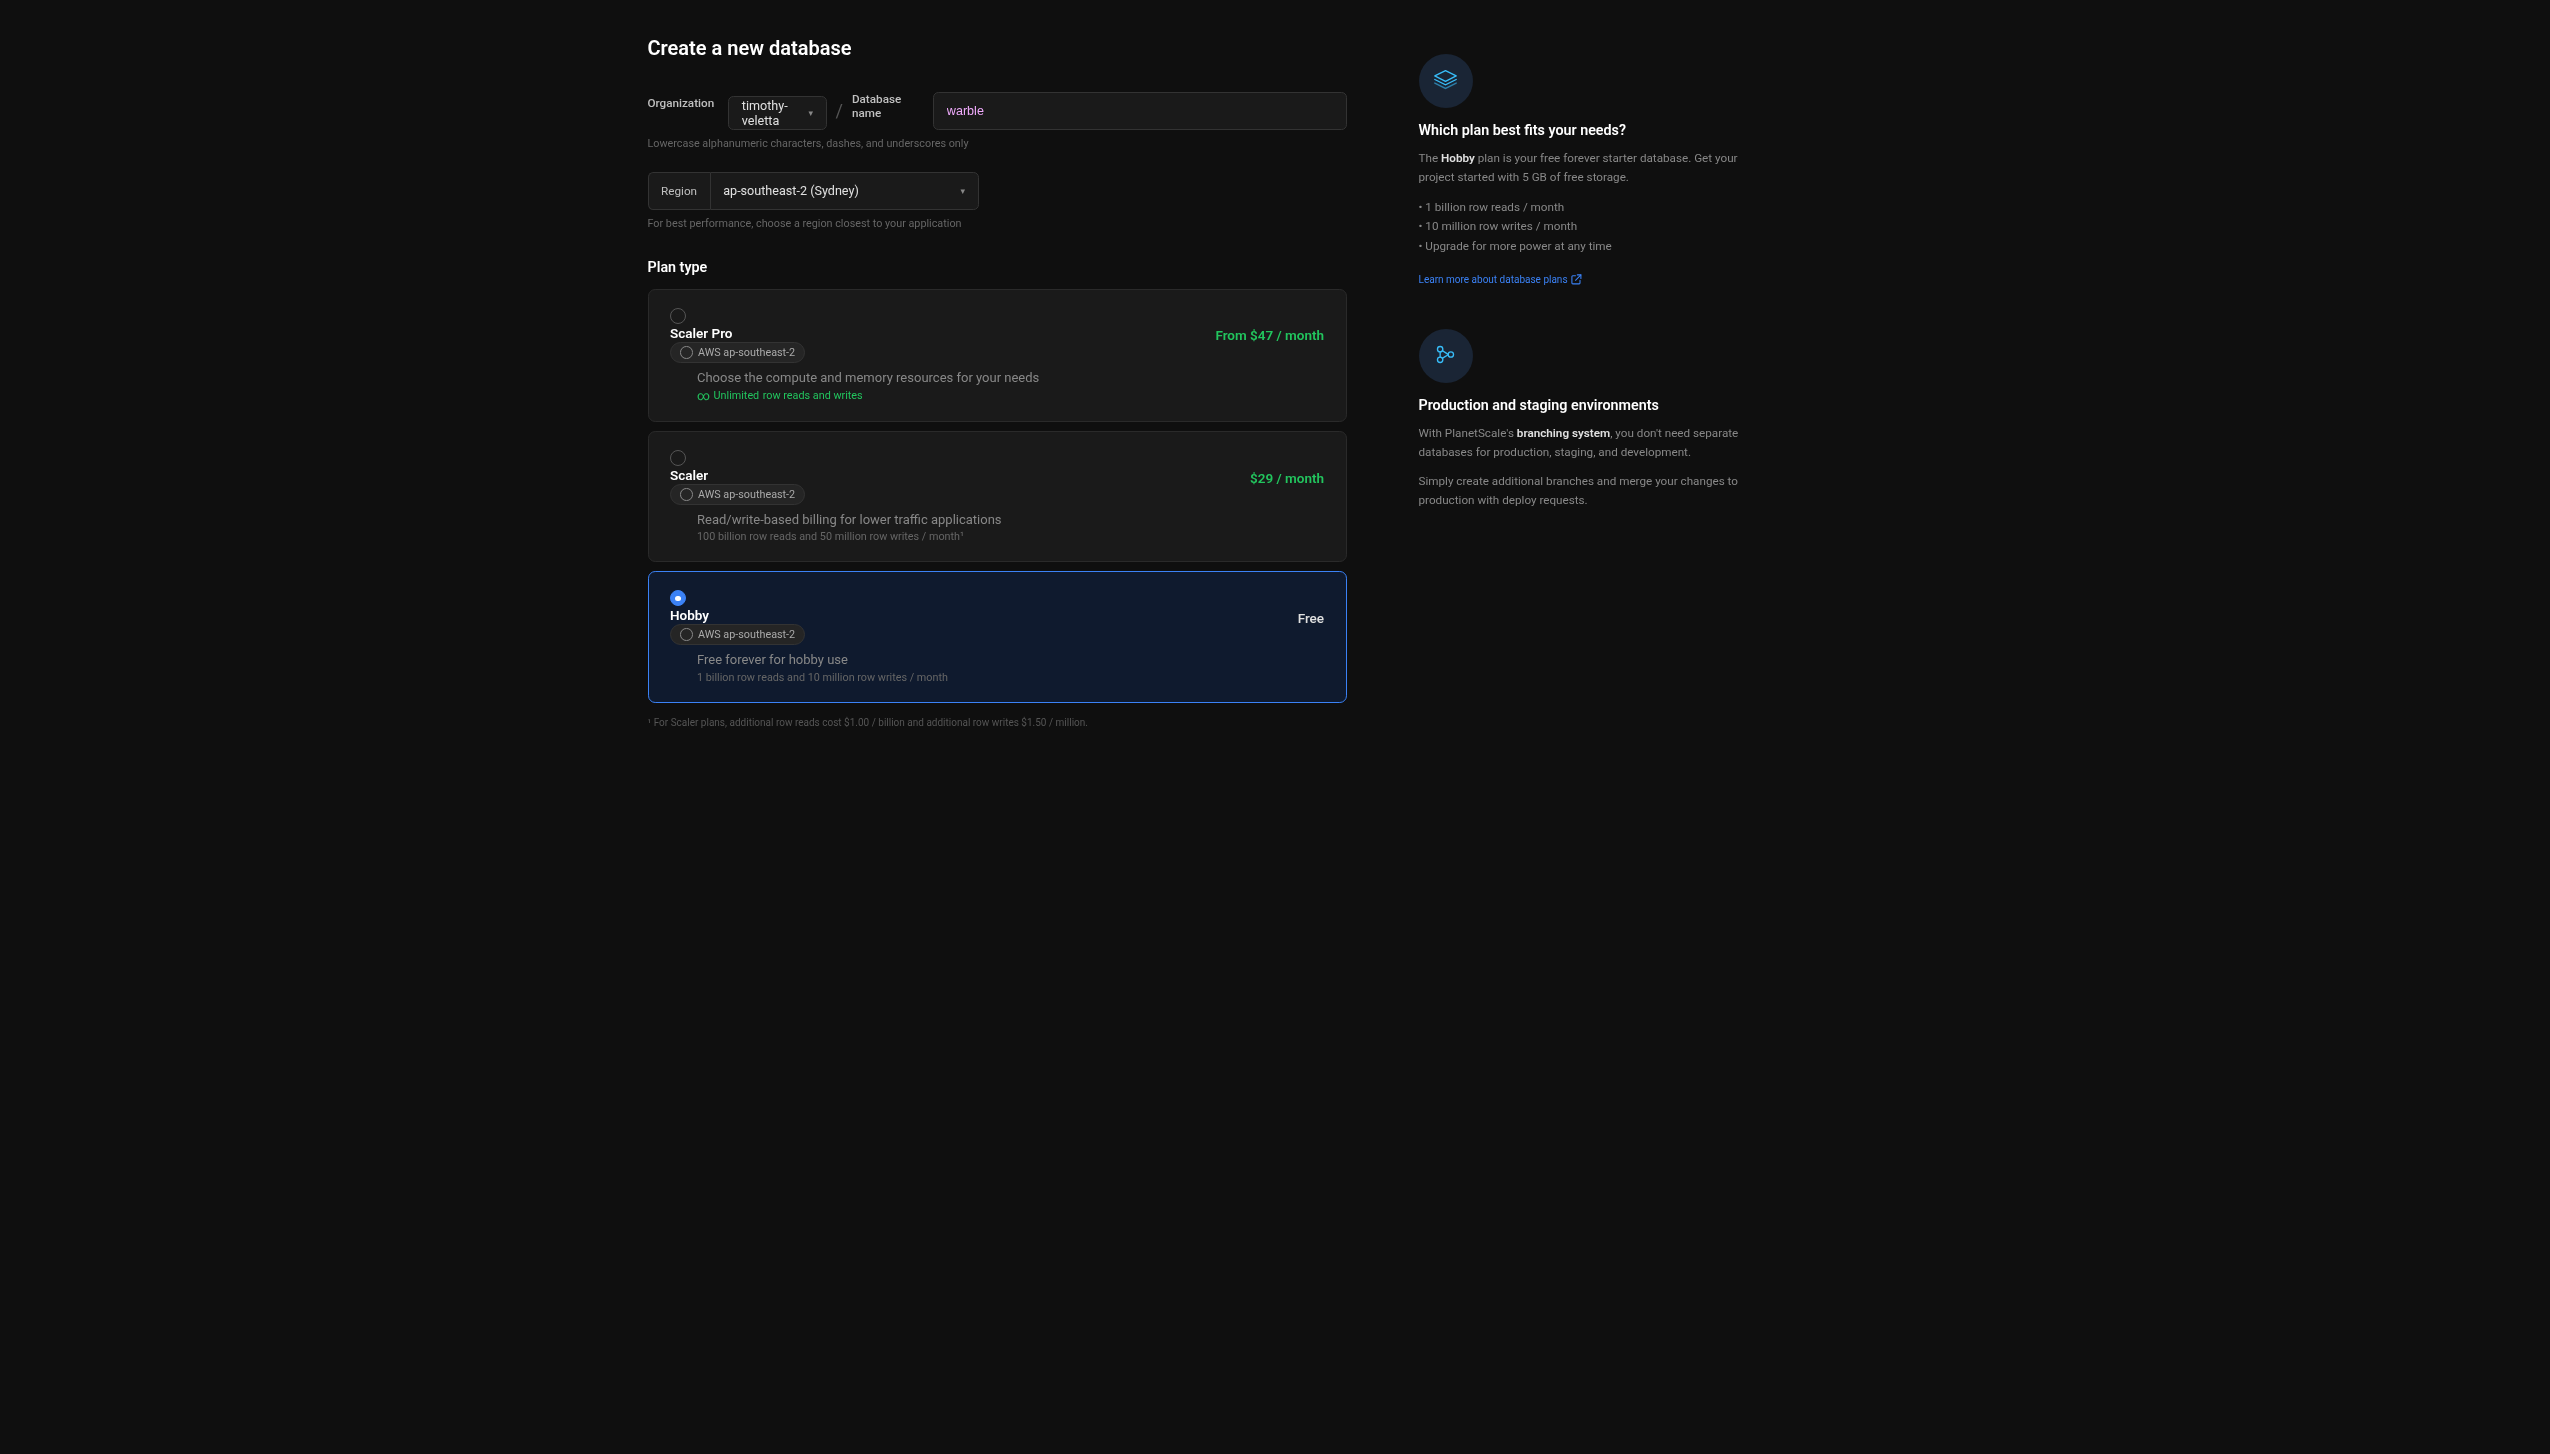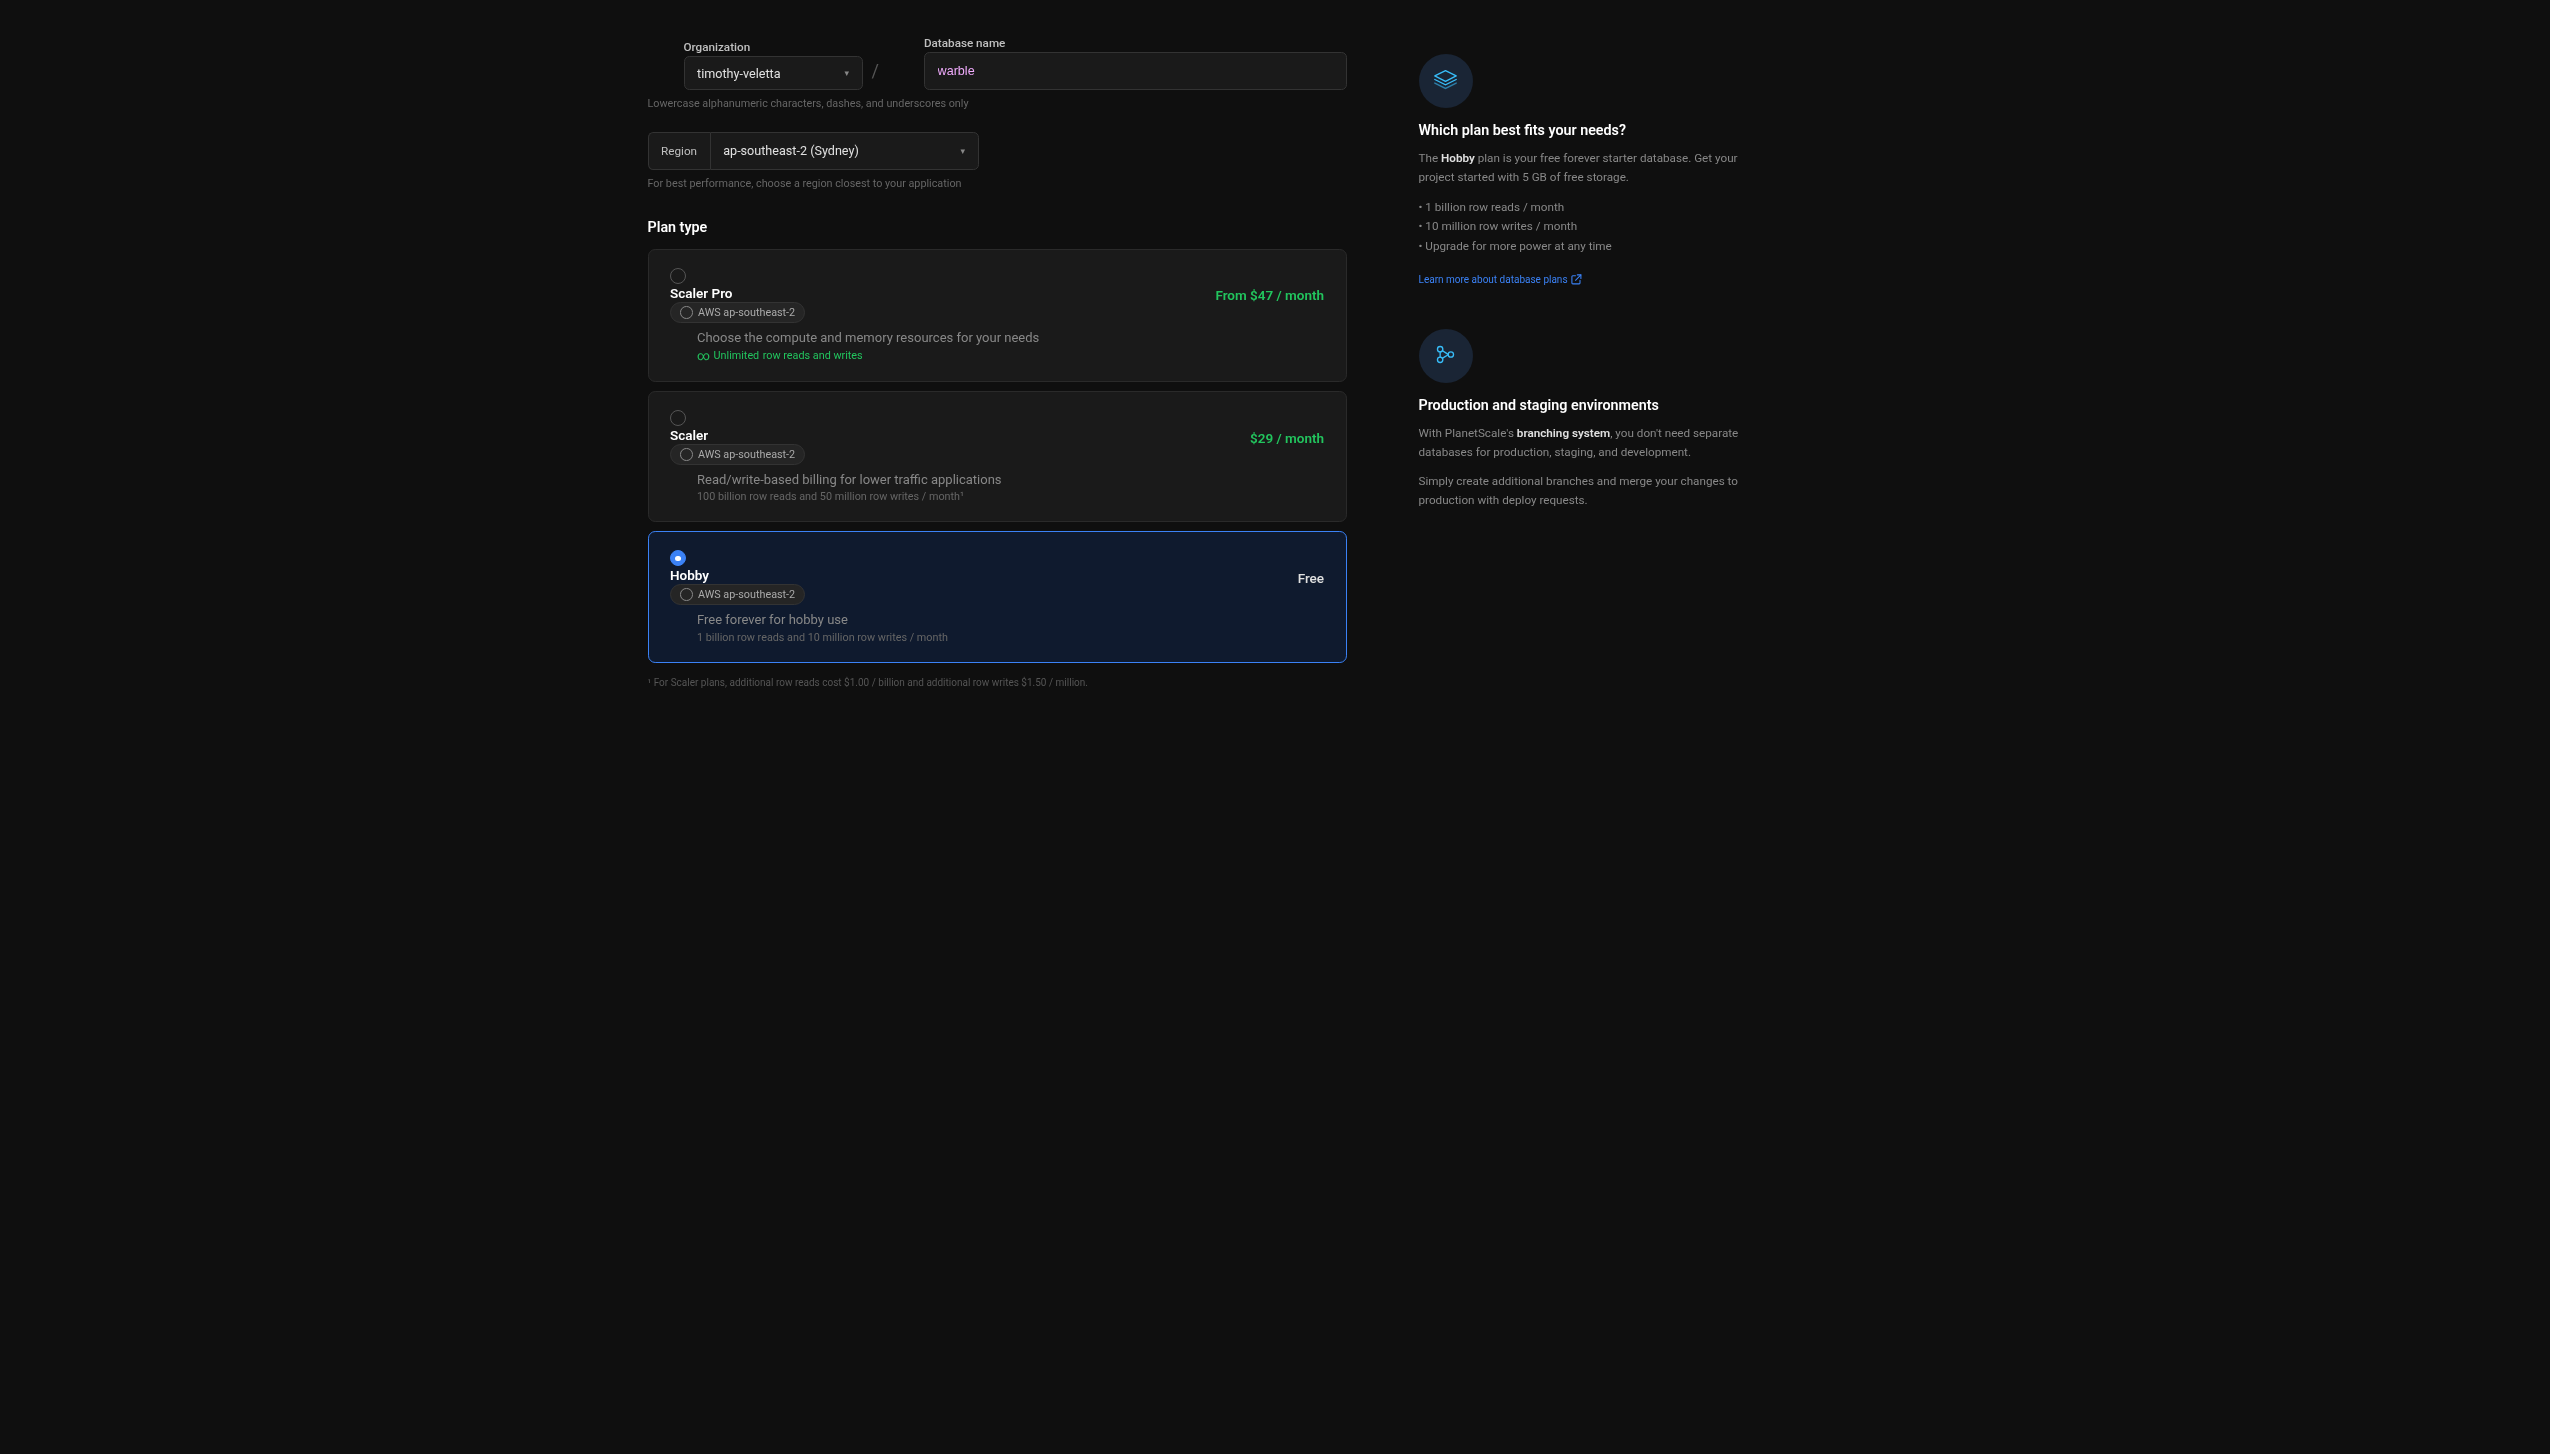--- a/index.html
+++ b/index.html
@@ -33,23 +33,21 @@
     
     .page-title {
       font-size: 20px;
       font-weight: 600;
       color: #ffffff;
       margin-bottom: 32px;
     }
 
     .field-group {
       display: flex;
-      flex-direction: column;
-      gap: 2px;
-      margin-left: 36px;
+      gap: 14px;
     }
 
     .field-group.org-group {
       width: 179px;
     }
 
     .field-group.name-group {
       flex: 1;
     }
 
@@ -349,20 +347,21 @@
       width: 25px;
       height: 25px;
     }
   </style>
 </head>
 <body>
 
 <div class="page-layout">
 
   <div class="main-form">
+    <h1 class="page-title">Create a new database</h1>
 
     <div style="display:flex; align-items:flex-end; gap:0; margin-bottom:7.2px;">
       <div class="field-group org-group">
         <label class="field-label">Organization</label>
         <div class="org-select">
           <span>timothy-veletta</span>
           <span class="chevron-down">▾</span>
         </div>
       </div>
       <div class="slash-divider">/</div>

